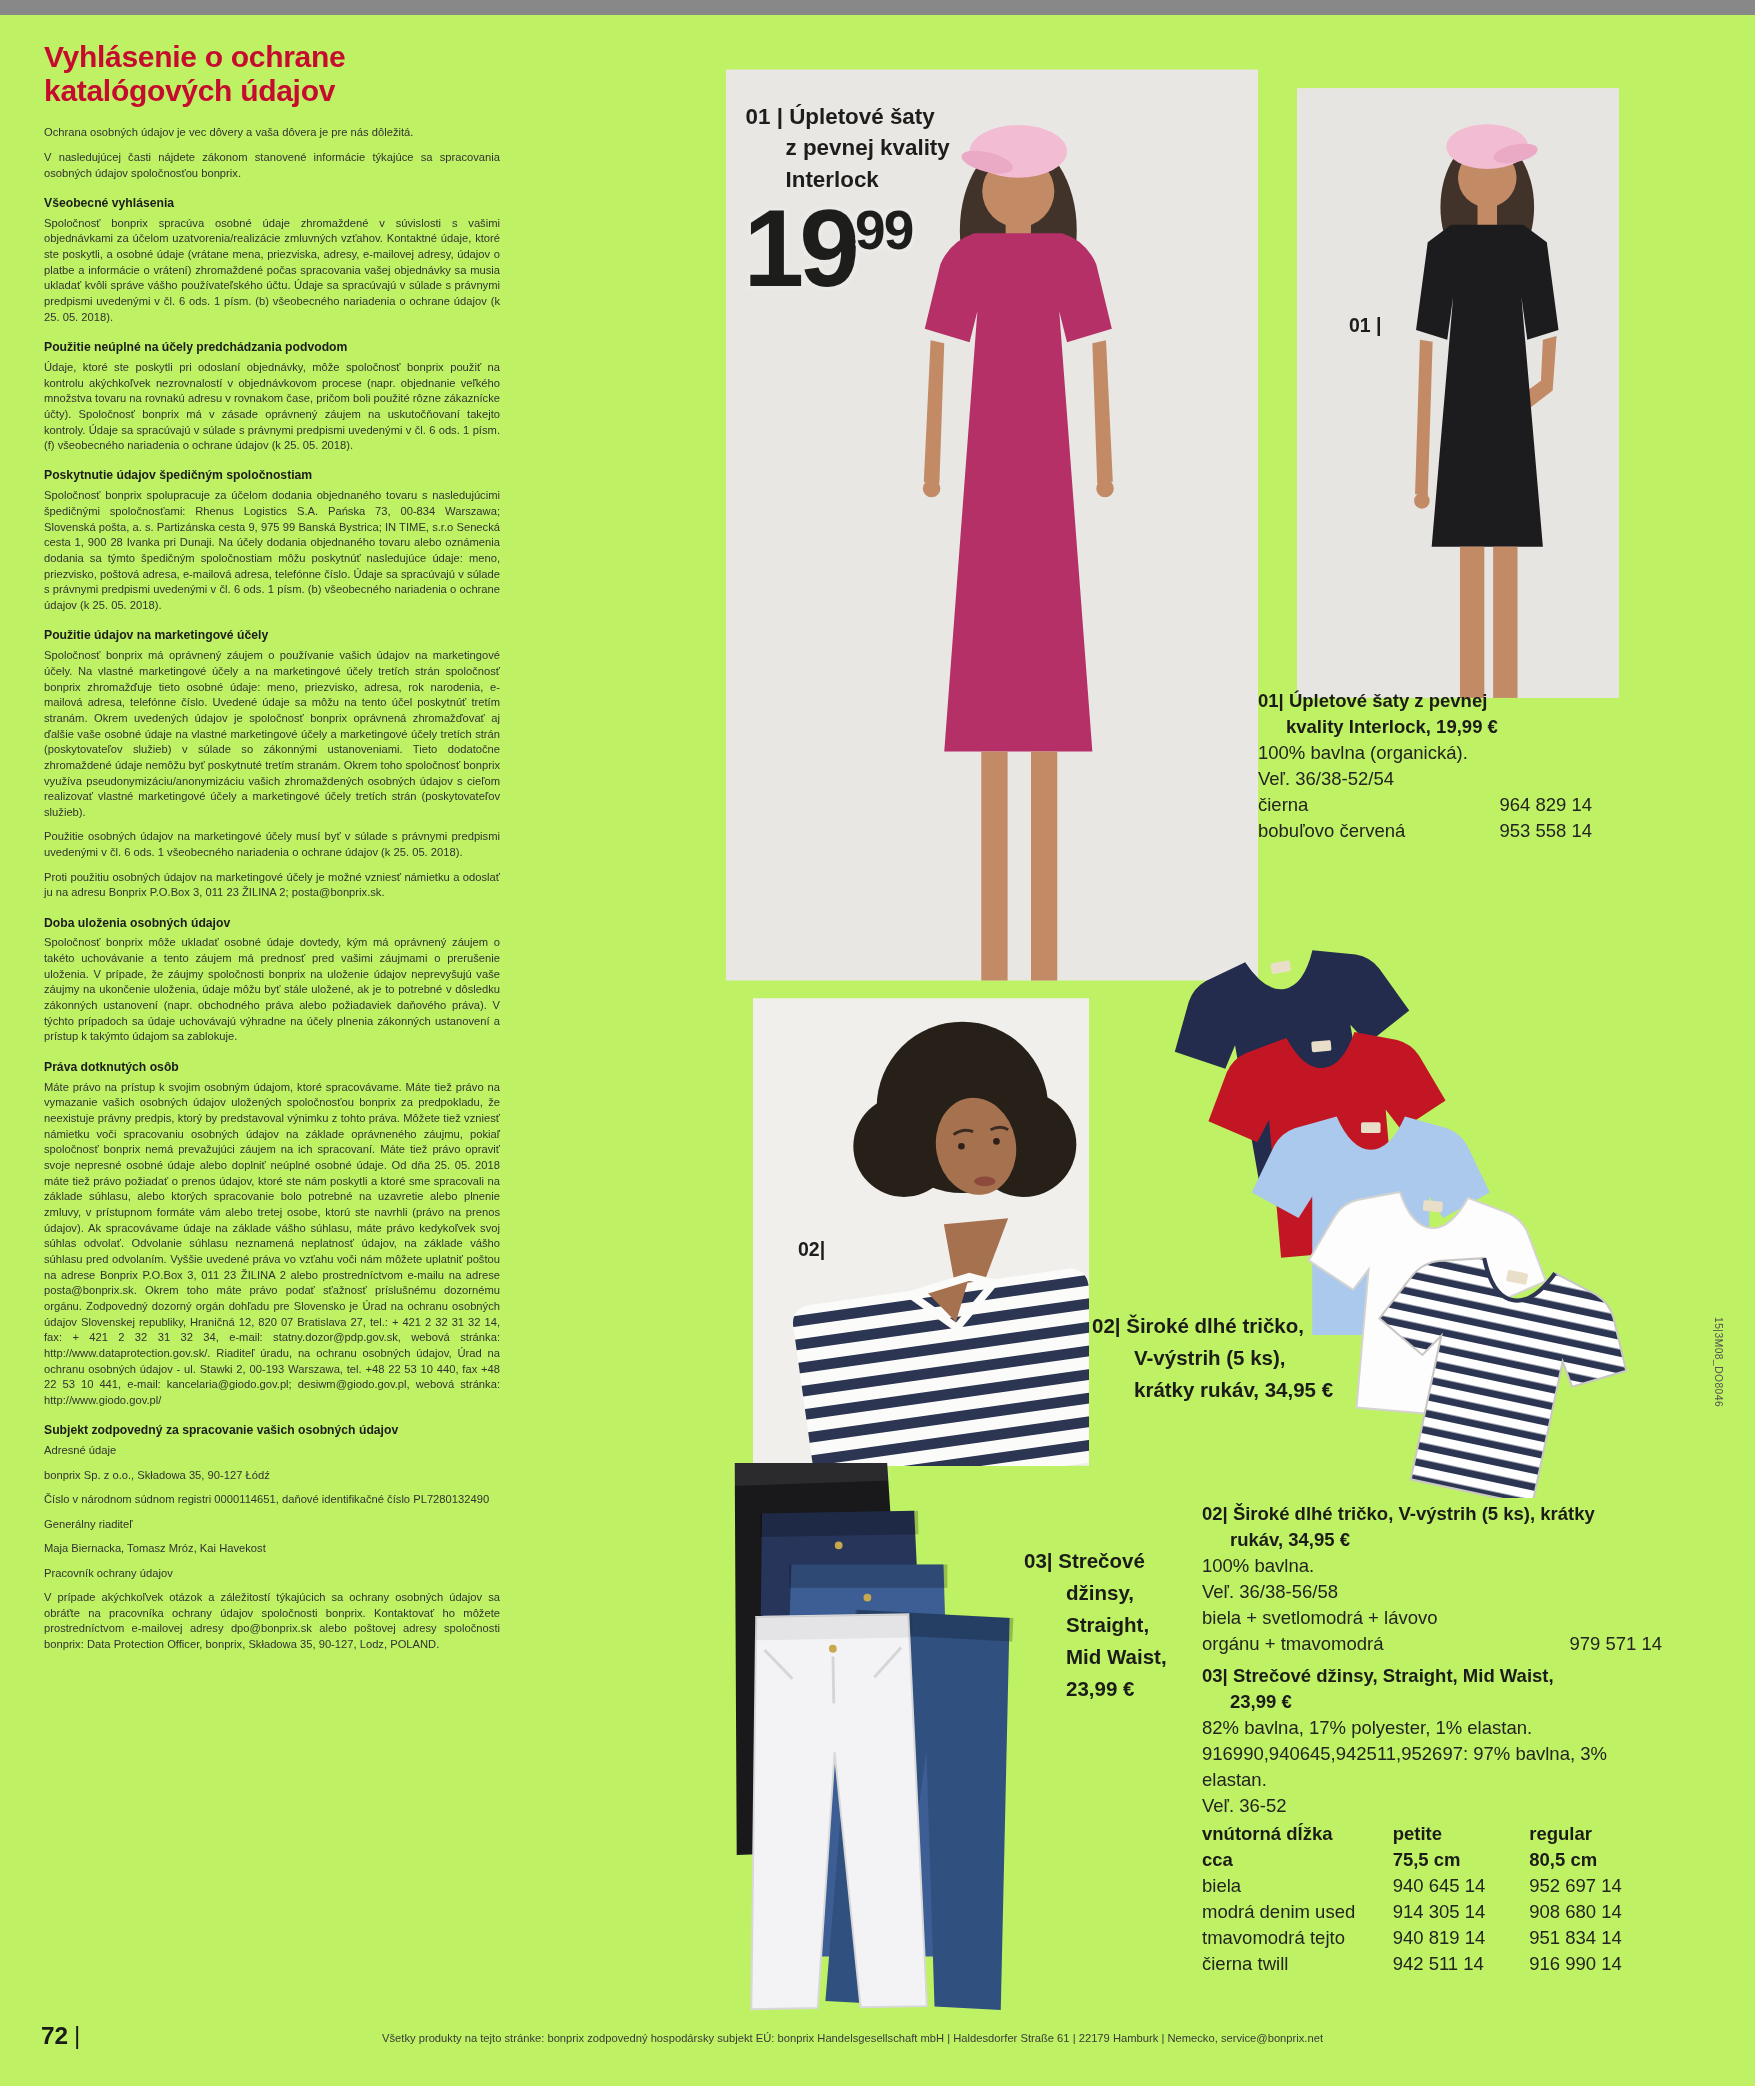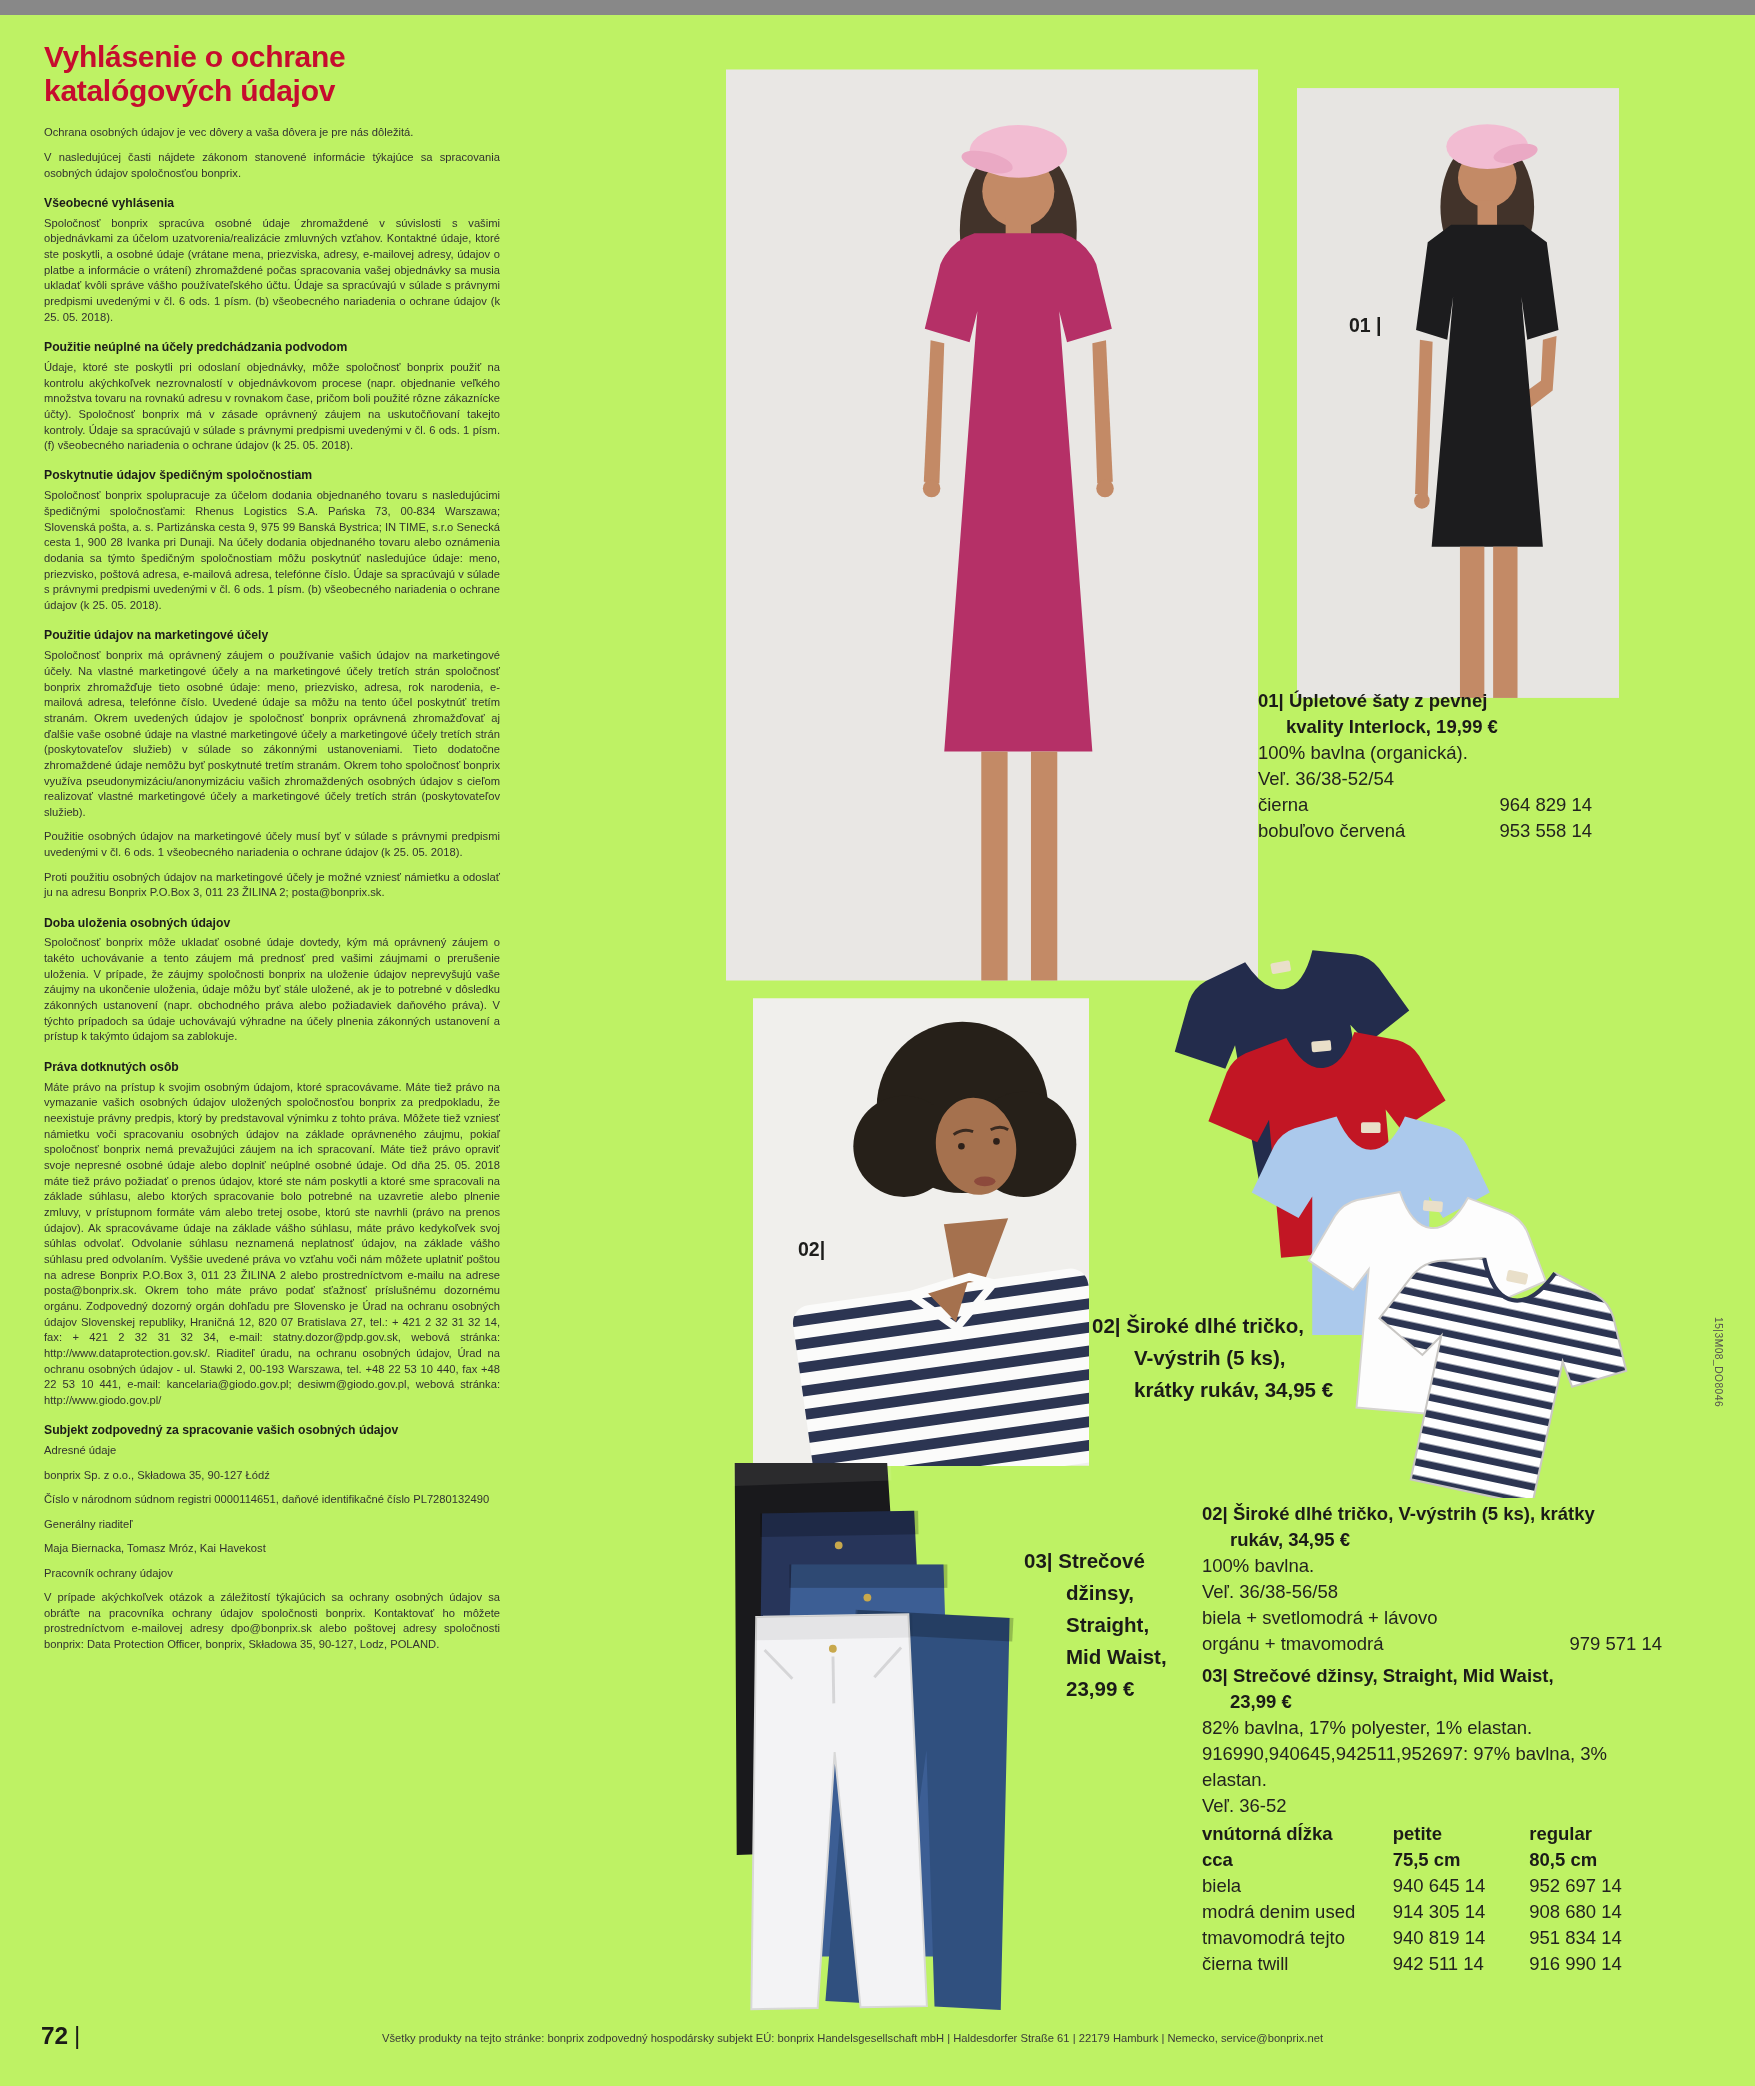--- a/index.html
+++ b/index.html
@@ -98,20 +98,29 @@
       <polygon points="210,278 224,281 219,425 203,423" fill="#c38a66"></polygon>
       <polygon points="376,281 390,278 397,423 381,425" fill="#c38a66"></polygon>
       <circle cx="211" cy="430" r="9" fill="#c38a66"></circle>
       <circle cx="389" cy="430" r="9" fill="#c38a66"></circle>
 
       <path d="M255,168 L345,168 Q370,176 380,200 L396,266 L350,280 L342,248 L376,700 L224,700 L258,248 L250,280 L204,266 L220,200 Q230,176 255,168 Z" fill="#b53067"></path>
 
       <rect x="262" y="700" width="27" height="235" fill="#c38a66"></rect>
       <rect x="313" y="700" width="27" height="235" fill="#c38a66"></rect>
     </svg>
+    <div class="abs photo-label" style="left:19.5px;top:32px;">
+      <span>01 |</span>
+      <span>Úpletové šaty</span>
+      <span class="ind">z pevnej kvality</span>
+      <span class="ind">Interlock</span>
+    </div>
+    <div class="abs big-price" style="left:17.6px;top:125px;">
+      <span>19</span><sup>99</sup>
+    </div>
   </div>
 
   <div class="abs" style="left:1297px;top:73px;width:322px;height:610px;">
     <svg class="photo" width="322" height="610" viewBox="0 0 330 625">
       <rect x="0" y="0" width="330" height="625" fill="#e7e5e2"></rect>
       <ellipse cx="195" cy="122" rx="48" ry="72" fill="#42332a"></ellipse>
       <circle cx="195" cy="92" r="30" fill="#c38a66"></circle>
       <rect x="185" y="115" width="20" height="26" fill="#c38a66"></rect>
       <ellipse cx="195" cy="60" rx="42" ry="23" fill="#f2bcd2"></ellipse>
       <ellipse cx="224" cy="67" rx="23" ry="9" transform="rotate(-12,224,67)" fill="#eaa9c4"></ellipse>

